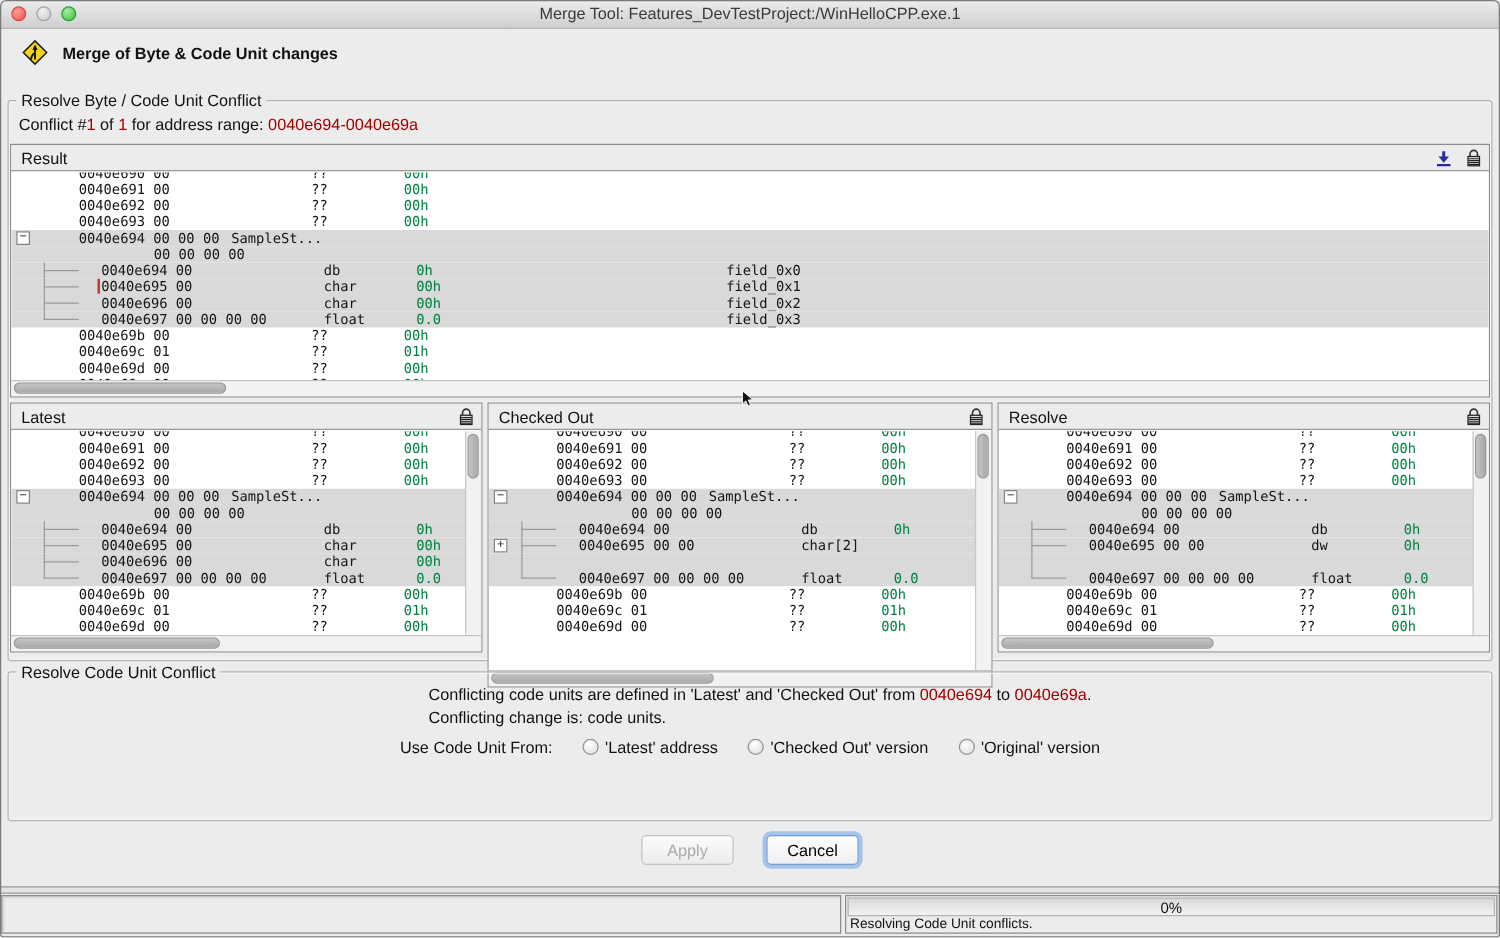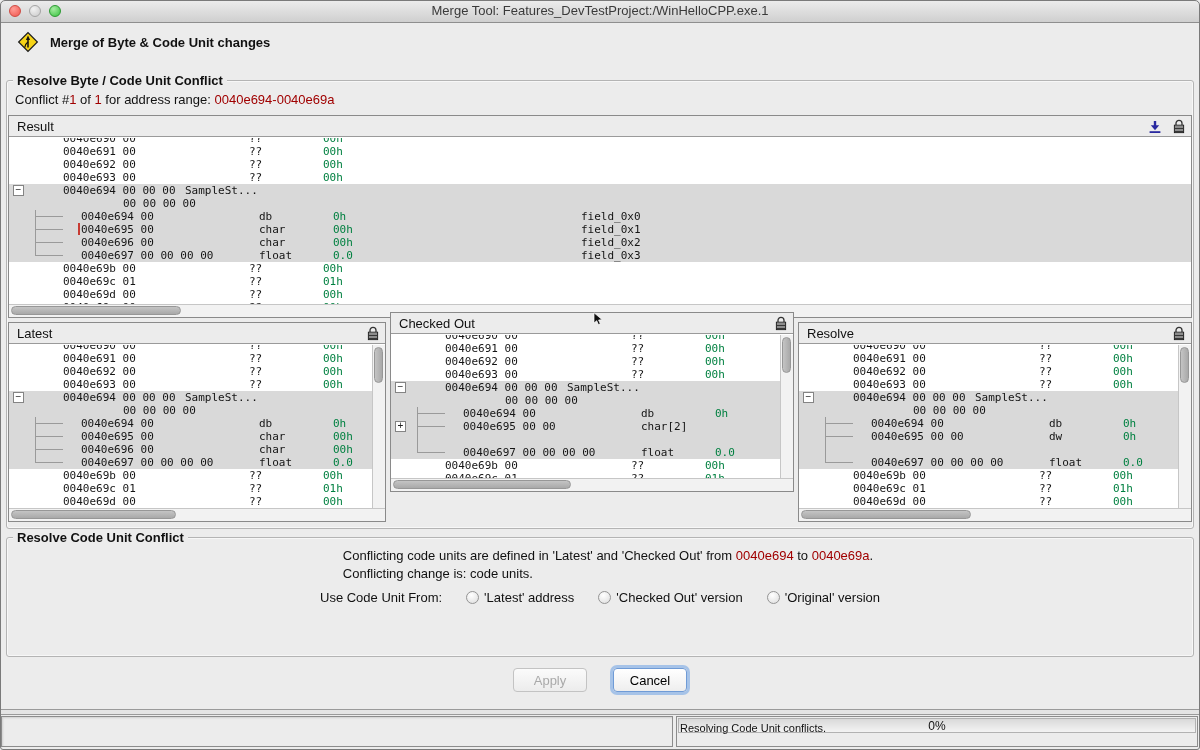--- a/index.html
+++ b/index.html
@@ -16,21 +16,21 @@
   .light.red{background:radial-gradient(circle at 35% 30%,#ff9d96,#f0544c);border:1px solid #ce4a42;}
   .light.gray{background:radial-gradient(circle at 35% 30%,#f2f2f2,#c9c9c9);border:1px solid #a4a4a4;}
   .light.green{background:radial-gradient(circle at 35% 30%,#a6eca1,#37c23e);border:1px solid #2b9a31;}
 
   
   .phase-header{position:absolute;top:31px;left:17px;display:flex;align-items:center;gap:11px;
                 font-size:13px;font-weight:bold;}
 
   
   .groupbox{position:absolute;border:1px solid #b4b4b4;border-radius:3px;box-shadow:inset 0 0 0 1px #f7f7f7;}
-  .group-title{position:absolute;top:-8px;left:6px;background:#ececec;padding:0 4px;font-size:13px;font-weight:bold;}
+  .group-title{position:absolute;top:-8px;left:6px;background:#ececec;padding:0 4px;font-size:13px;font-weight:normal;}
 
   #group-byte{left:6px;top:80px;width:1186px;height:447px;}
   #group-cu{left:6px;top:537px;width:1186px;height:118px;}
 
   .conflict-left{position:absolute;top:11px;left:8px;font-size:13px;}
   .conflict-right{position:absolute;top:5px;right:3px;border:1px solid #9a9a9a;background:#ececec;
                   padding:3px 8px;font-size:13px;}
   .accent{color:#a00000;}
 
   
@@ -58,21 +58,21 @@
 
   .hscroll{position:absolute;left:0;right:0;bottom:0;height:12px;background:#f2f2f2;border-top:1px solid #c6c6c6;}
   .thumb-h{position:absolute;top:1px;left:2px;height:9px;border-radius:5px;
            background:linear-gradient(#c4c4c4,#a9a9a9);border:1px solid #979797;box-sizing:border-box;}
   .vscroll{position:absolute;top:22px;right:0;bottom:13px;width:12px;background:#f2f2f2;border-left:1px solid #c6c6c6;}
   .thumb-v{position:absolute;left:1px;top:2px;width:9px;height:36px;border-radius:5px;
            background:linear-gradient(90deg,#c4c4c4,#a9a9a9);border:1px solid #979797;box-sizing:border-box;}
 
   #panel-result{left:8px;top:115px;width:1184px;height:203px;}
   #panel-latest{left:8px;top:322px;width:378px;height:200px;}
-  #panel-checkedout{left:390px;top:312px;width:404px;height:180px;}
+  #panel-checkedout{left:390px;top:322px;width:404px;height:228px;}
   #panel-original{left:798px;top:322px;width:394px;height:200px;}
 
   
   .info-wrap{position:absolute;top:9px;left:16px;right:0;text-align:center;}
   .info-inner{display:inline-block;text-align:left;font-size:13px;line-height:18px;}
   .radio-row{position:absolute;top:52px;left:0;right:0;display:flex;justify-content:center;gap:24px;
              align-items:center;font-size:13px;}
   .radio-opt{display:flex;align-items:center;gap:5px;}
   .radio{width:13px;height:13px;border-radius:50%;border:1px solid #949494;box-sizing:border-box;
          background:radial-gradient(circle at 40% 30%,#ffffff,#dcdcdc);}
@@ -91,21 +91,21 @@
   
   .bottom-strip{position:absolute;left:0;right:0;top:709px;height:4px;background:#e4e4e4;
                 border-top:1px solid #9a9a9a;border-bottom:1px solid #9a9a9a;}
   .status-msg{position:absolute;left:1px;top:716px;width:672px;height:31px;border:1px solid #8c8c8c;
               background:#ececec;box-shadow:inset 1px 1px 2px rgba(0,0,0,0.12);box-sizing:border-box;}
   .progress-panel{position:absolute;left:676px;right:2px;top:716px;height:31px;border:1px solid #8c8c8c;
                   background:#ececec;box-sizing:border-box;}
   .progress-bar{position:absolute;top:1px;left:1px;right:1px;height:15px;border:1px solid #b2b2b2;
                 background:linear-gradient(#d9d9d9,#f3f3f3);text-align:center;font-size:12px;line-height:15px;
                 box-sizing:border-box;color:#111;}
-  .progress-msg{position:absolute;left:3px;bottom:12px;font-size:11px;color:#111;text-align:right;}
+  .progress-msg{position:absolute;left:3px;bottom:1px;font-size:11px;color:#111;text-align:right;}
 
   .mouse-cursor{position:absolute;left:592px;top:312px;z-index:60;}
 </style>
 </head>
 <body>
 
 <div class="titlebar">
   <div class="lights">
     <span class="light red"></span>
     <span class="light gray"></span>

